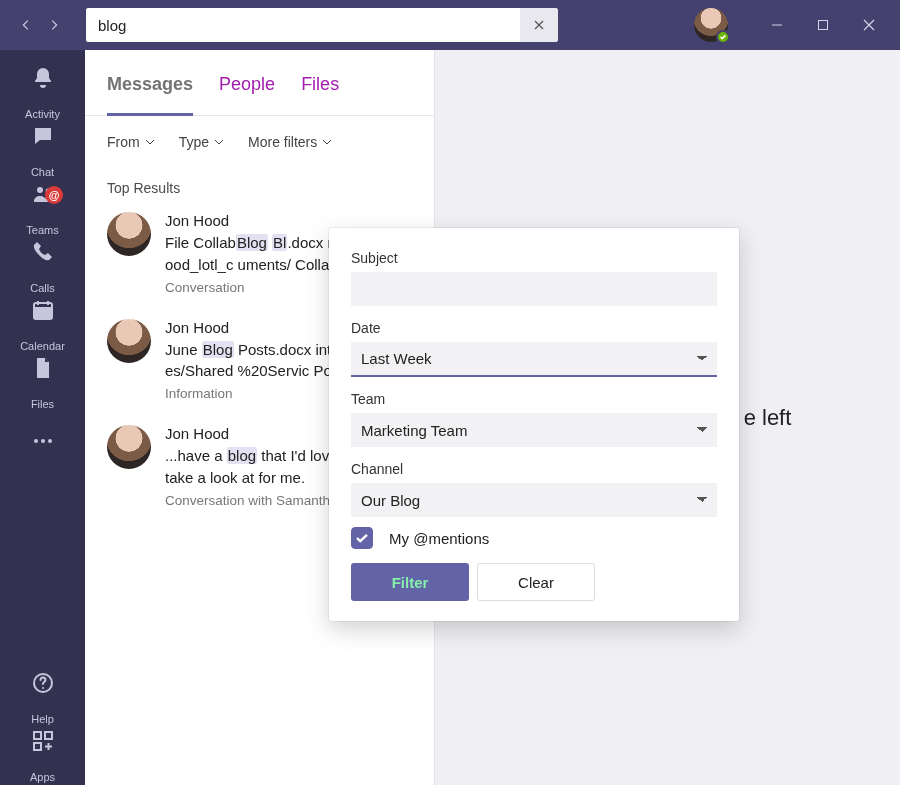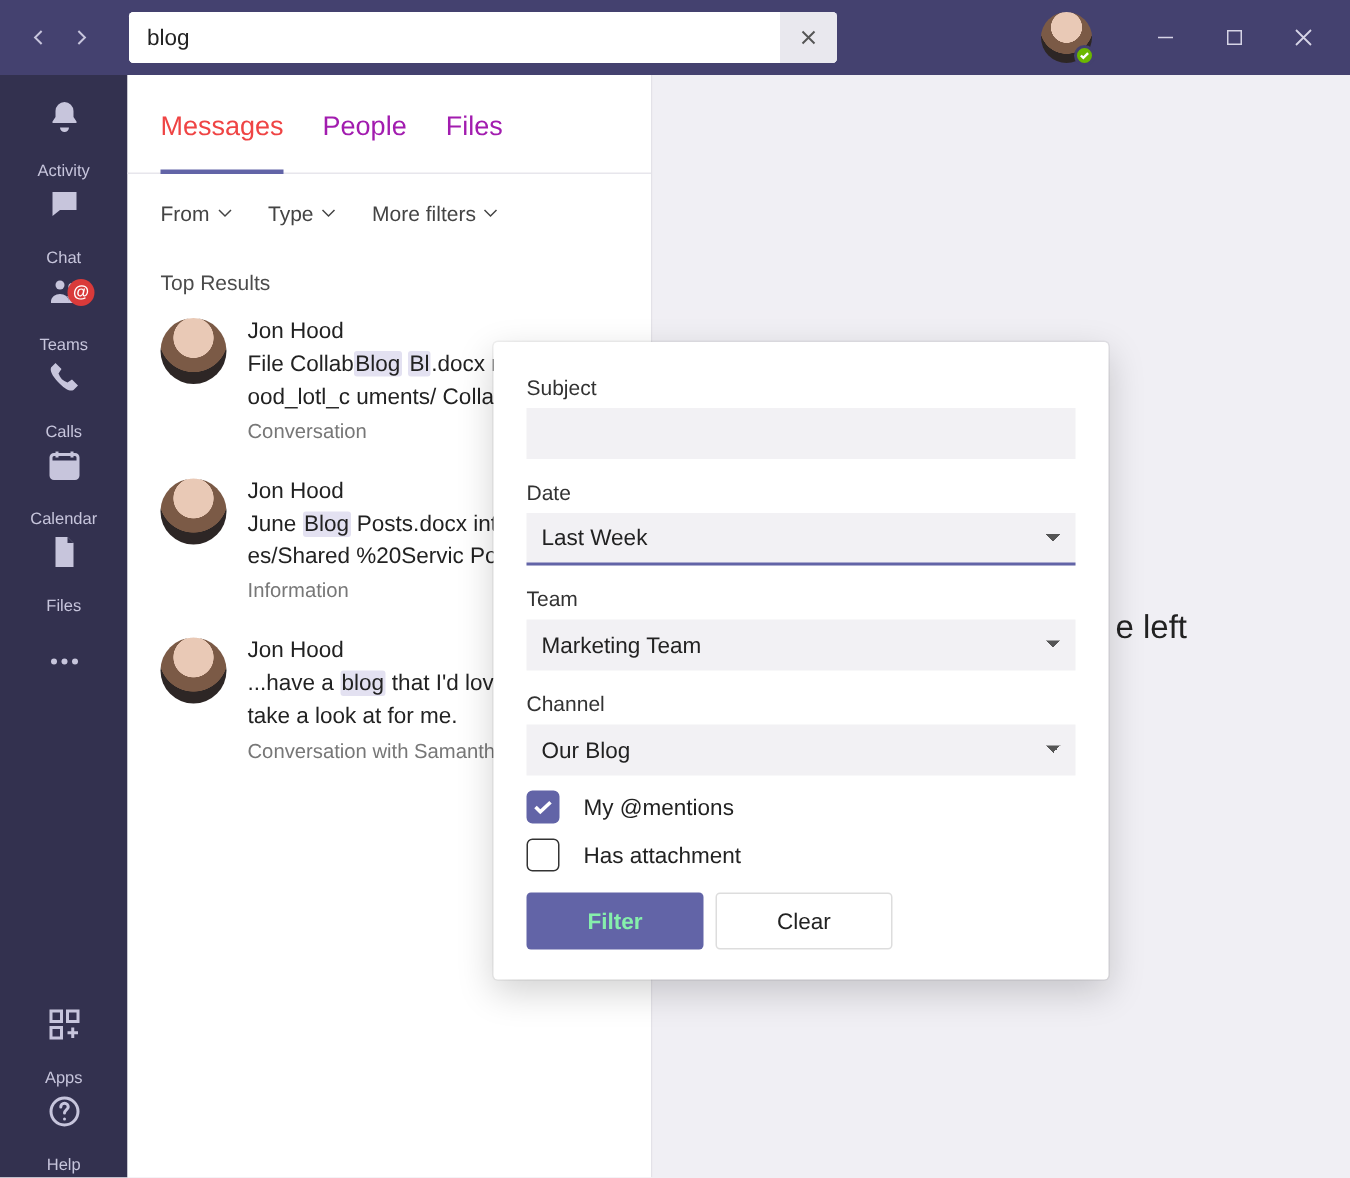--- a/index.html
+++ b/index.html
@@ -21,21 +21,21 @@
   .main{display:flex;height:735px}
   .rail{width:85px;background:#33314f;display:flex;flex-direction:column;align-items:center;padding-top:14px;color:#aaa}
   .rail-item{width:85px;height:58px;display:flex;flex-direction:column;align-items:center;justify-content:center;gap:18px;color:#c7c5dc;cursor:pointer;position:relative}
   .rail-item .r-label{font-size:11px}
   .rail-item svg{width:24px;height:24px}
   .rail-item.mention .dot-m{position:absolute;top:6px;right:22px;width:18px;height:18px;border-radius:50%;background:#d93a3a;color:#fff;font-size:11px;font-weight:600;display:flex;align-items:center;justify-content:center}
   .rail-spacer{flex:1}
   .list-panel{width:350px;background:#fff;border-right:1px solid #e3e2e8;position:relative}
   .tabs{display:flex;gap:26px;padding:24px 22px 0 22px;border-bottom:1px solid #e7e6ec}
   .tab{font-size:18px;color:#a21caf;padding-bottom:18px;cursor:pointer}
-  .tab.active{color:#ef4444;border-bottom:3px solid #6264a7;margin-bottom:-1px;font-weight:400}
+  .tab.active{color:#737373;border-bottom:3px solid #6264a7;margin-bottom:-1px;font-weight:700}
   .filter-row{display:flex;gap:24px;padding:18px 22px 12px 22px}
   .filter-chip{font-size:14px;color:#444;display:flex;align-items:center;gap:5px;cursor:pointer}
   .filter-chip svg{width:10px;height:10px}
   .section-label{font-size:14px;color:#4b4b4b;padding:18px 22px 10px}
   .result{display:flex;padding:6px 22px 18px;gap:14px}
   .r-avatar{width:44px;height:44px;flex:0 0 44px;border-radius:50%;background:radial-gradient(circle at 50% 30%,#e9c9b6 0 35%,#7b5a46 36% 60%,#2d2625 61% 100%)}
   .r-body{flex:1;min-width:0}
   .r-head{display:flex;justify-content:space-between;font-size:15px;color:#222;margin-bottom:3px}
   .r-snippet{font-size:15px;color:#222;line-height:1.45}
   .r-sub{font-size:13.5px;color:#777;margin-top:4px}
@@ -157,34 +157,34 @@
     <div class="rail-item">
       <svg viewBox="0 0 24 24" fill="currentColor">
           <circle cx="5" cy="12" r="2"></circle>
           <circle cx="12" cy="12" r="2"></circle>
           <circle cx="19" cy="12" r="2"></circle>
         </svg>
     </div>
     <div class="rail-spacer"></div>
     <div class="rail-item">
       <svg viewBox="0 0 24 24" fill="none" stroke="currentColor" stroke-width="2">
+          <circle cx="12" cy="12" r="9"></circle>
+          <path d="M9.5 9a2.5 2.5 0 015 0c0 1.5-2.5 2-2.5 4" stroke-linecap="round"></path>
+          <circle cx="12" cy="17" r="1" fill="currentColor" stroke="none"></circle>
+        </svg>
+      <span class="r-label">Help</span>
+    </div>
+    <div class="rail-item">
+      <svg viewBox="0 0 24 24" fill="none" stroke="currentColor" stroke-width="2">
           <rect x="3" y="3" width="7" height="7"></rect>
           <rect x="14" y="3" width="7" height="7"></rect>
           <rect x="3" y="14" width="7" height="7"></rect>
           <path d="M14 17.5h7M17.5 14v7"></path>
         </svg>
       <span class="r-label">Apps</span>
-    </div>
-    <div class="rail-item">
-      <svg viewBox="0 0 24 24" fill="none" stroke="currentColor" stroke-width="2">
-          <circle cx="12" cy="12" r="9"></circle>
-          <path d="M9.5 9a2.5 2.5 0 015 0c0 1.5-2.5 2-2.5 4" stroke-linecap="round"></path>
-          <circle cx="12" cy="17" r="1" fill="currentColor" stroke="none"></circle>
-        </svg>
-      <span class="r-label">Help</span>
     </div>
   </div>
 
   <div class="list-panel">
     <div class="tabs">
       <div class="tab active">Messages</div>
       <div class="tab">People</div>
       <div class="tab">Files</div>
     </div>
     <div class="filter-row">
@@ -262,24 +262,20 @@
         <select class="p-select"><option>Our Blog</option></select>
       </div>
       <div class="p-check-row">
         <div class="p-check checked">
             <svg viewBox="0 0 14 14" fill="none" stroke="currentColor" stroke-width="2.4">
               <path d="M2 7l3.2 3.2L12 3.8"></path>
             </svg>
           </div>
         <span class="p-check-label">My @mentions</span>
       </div>
-      <div class="p-check-row">
-        <div class="p-check"></div>
-        <span class="p-check-label">Has attachment</span>
-      </div>
       <div class="p-actions">
         <button class="p-btn primary">Filter</button>
         <button class="p-btn secondary">Clear</button>
       </div>
     </div>
   </div>
 
   <div class="content-panel">
     <span>e left</span>
   </div>

